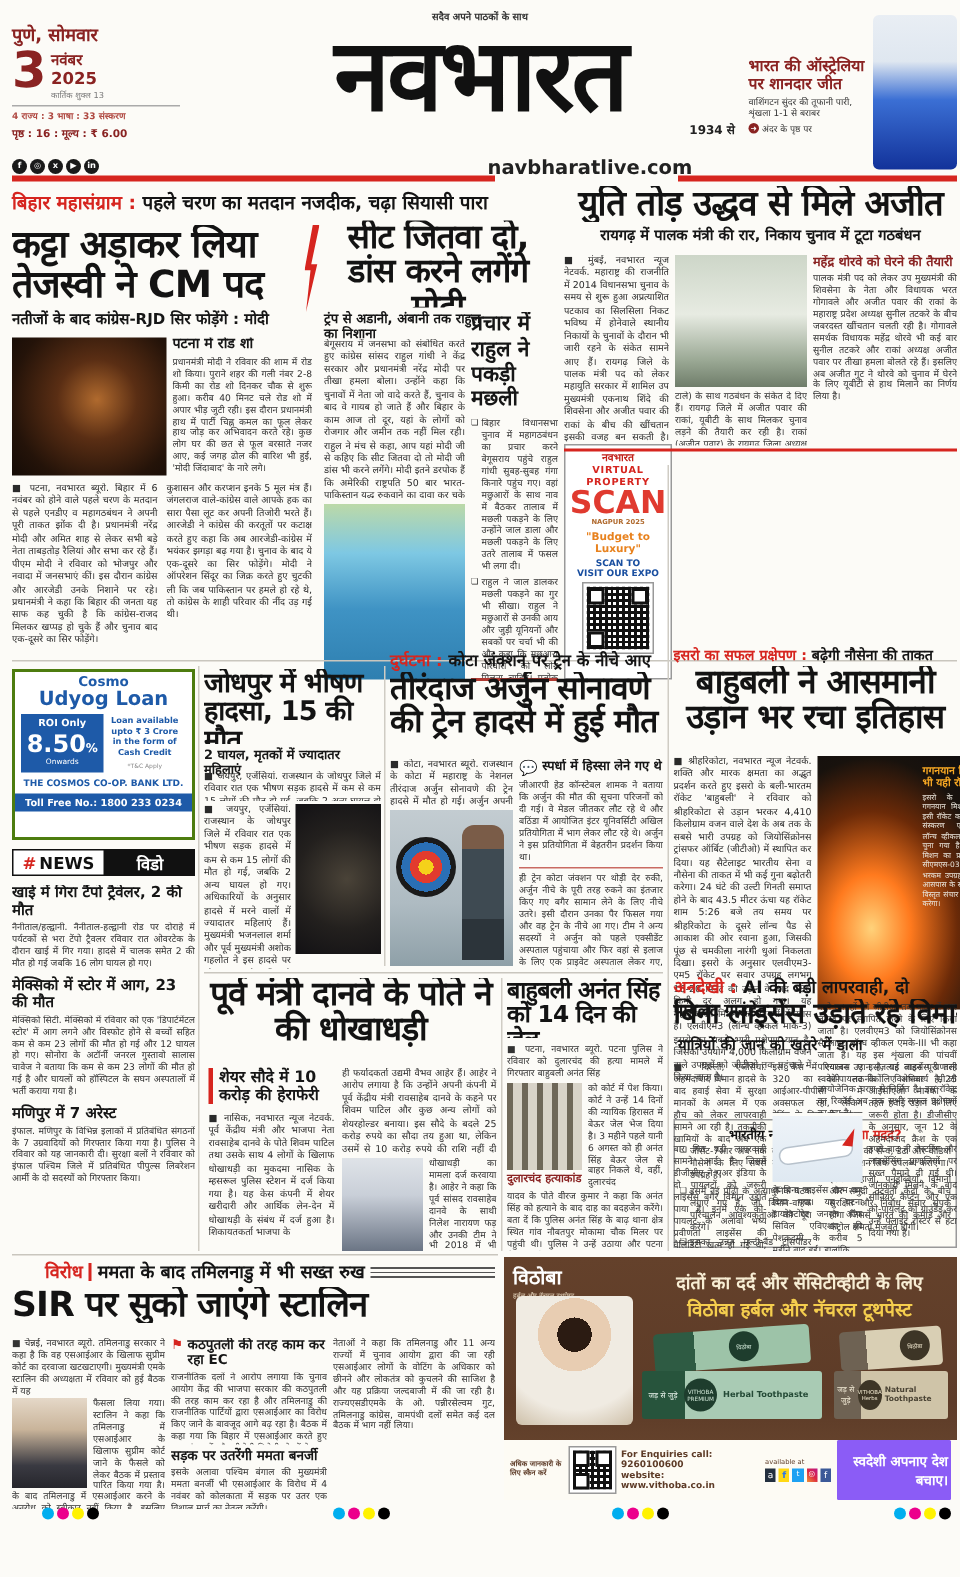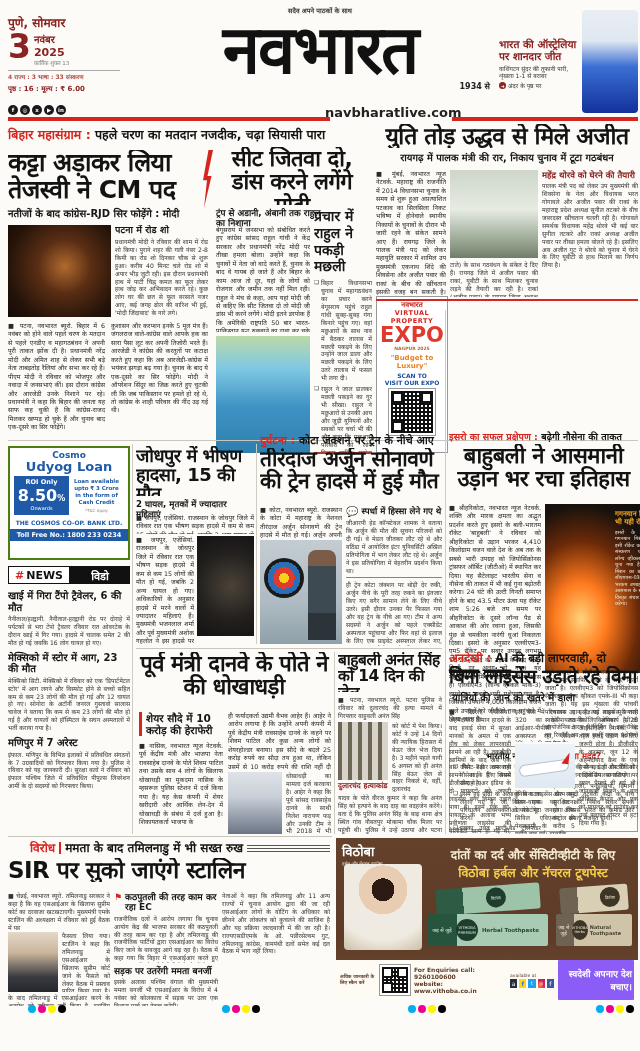--- a/index.html
+++ b/index.html
@@ -102,21 +102,21 @@
   <div class="abs" style="left:314px;top:208px;width:58px;height:244px;overflow:hidden;">
     <div class="sub" style="font-size:14px;line-height:1.2;">प्रचार में राहुल ने पकड़ी मछली</div>
     <div class="bd2 bullet" style="margin-top:4px;">बिहार विधानसभा चुनाव में महागठबंधन का प्रचार करने बेगूसराय पहुंचे राहुल गांधी सुबह-सुबह गंगा किनारे पहुंच गए। वहां मछुआरों के साथ नाव में बैठकर तालाब में मछली पकड़ने के लिए उन्होंने जाल डाला और मछली पकड़ने के लिए उतरे तालाब में फसल भी लगा दी।</div>
     <div class="bd2 bullet">राहुल ने जाल डालकर मछली पकड़ने का गुर भी सीखा। राहुल ने मछुआरों से उनकी आय और जुड़ी यूनियनों और सबकों पर चर्चा भी की और कहा कि मछुआरा परिवारों को लोन मिलना चाहिए। प्रत्येक बाड़े में मछली बाजार, ट्रेनिंग सेंटर और अस्पताल खोलने की बात कही। मुख्यमंत्री बनने पर मछुआरों के लिए अलग मंत्रालय और नीति का ऐलान किया जाएगा।</div>
   </div>
   <div class="abs" style="left:314px;top:452px;width:58px;height:2px;background:#b03a32;"></div>
 
   <div class="abs" style="left:376px;top:296px;width:72px;height:157px;background:#fff;border:1px solid #999;box-sizing:border-box;text-align:center;overflow:hidden;">
     <div style="font-size:7px;font-weight:bold;color:#c2221b;margin-top:3px;">नवभारत</div>
     <div style="font-size:6.5px;font-weight:bold;color:#d6251f;letter-spacing:0.5px;">VIRTUAL PROPERTY</div>
-    <div style="font-size:21px;font-weight:900;color:#e03a2f;line-height:1;">EXPO</div>
+    <div style="font-size:21px;font-weight:900;color:#e03a2f;line-height:1;">SCAN</div>
     <div style="font-size:4.5px;color:#b06a2e;font-weight:bold;">NAGPUR 2025</div>
     <div style="font-size:7px;font-weight:bold;color:#e8821e;margin-top:3px;">"Budget to Luxury"</div>
     <div style="font-size:6px;font-weight:bold;color:#1a4fa0;margin-top:2px;">SCAN TO</div>
     <div style="font-size:6px;font-weight:bold;color:#1a4fa0;">VISIT OUR EXPO</div>
     <div class="qr" style="width:42px;height:42px;margin:3px auto 0;">
       <i style="left:1px;top:1px;"></i>
         <i style="right:1px;top:1px;"></i>
         <i style="left:1px;bottom:1px;"></i>
     </div>
   </div>
@@ -157,21 +157,21 @@
 
   <div class="abs" style="left:8px;top:566px;width:122px;height:18px;display:flex;">
     <div style="flex:1;background:#fff;border:1px solid #111;display:flex;align-items:center;justify-content:center;gap:2px;">
       <span class="red" style="font-weight:900;font-size:11px;">#</span>
       <span style="font-weight:900;font-size:11px;color:#111;">NEWS</span>
     </div>
     <div style="flex:1;background:#111;color:#fff;font-weight:bold;font-size:11px;display:flex;align-items:center;justify-content:center;">विडो</div>
   </div>
 
   <div class="abs" style="left:8px;top:590px;width:122px;height:244px;overflow:hidden;">
-    <div class="sub" style="font-size:10px;">खाई में गिरा टैंपो ट्रैवेलर, 6 की मौत</div>
+    <div class="sub" style="font-size:10px;">खाई में गिरा टैंपो ट्रैवेलर, 2 की मौत</div>
     <div class="bd2" style="margin:2px 0 5px;">नैनीताल/हल्द्वानी. नैनीताल-हल्द्वानी रोड पर दोराहे में पर्यटकों से भरा टेंपो ट्रैवलर रविवार रात ओवरटेक के दौरान खाई में गिर गया। हादसे में चालक समेत 2 की मौत हो गई जबकि 16 लोग घायल हो गए।</div>
     <div class="sub" style="font-size:10px;">मेक्सिको में स्टोर में आग, 23 की मौत</div>
     <div class="bd2" style="margin:2px 0 5px;">मेक्सिको सिटी. मेक्सिको में रविवार को एक 'डिपार्टमेंटल स्टोर' में आग लगने और विस्फोट होने से बच्चों सहित कम से कम 23 लोगों की मौत हो गई और 12 घायल हो गए। सोनोरा के अटॉर्नी जनरल गुस्तावो सालास चावेज ने बताया कि कम से कम 23 लोगों की मौत हो गई है और घायलों को हॉस्पिटल के सघन अस्पतालों में भर्ती कराया गया है।</div>
     <div class="sub" style="font-size:10px;">मणिपुर में 7 अरेस्ट</div>
     <div class="bd2" style="margin:2px 0 5px;">इंफाल. मणिपुर के विभिन्न इलाकों में प्रतिबंधित संगठनों के 7 उग्रवादियों को गिरफ्तार किया गया है। पुलिस ने रविवार को यह जानकारी दी। सुरक्षा बलों ने रविवार को इंफाल पश्चिम जिले में प्रतिबंधित पीपुल्स लिबरेशन आर्मी के दो सदस्यों को गिरफ्तार किया।</div>
   </div>
 
   <div class="rulev" style="left:132px;top:444px;height:390px;"></div>
 
   <div class="abs hl" style="left:136px;top:446px;width:118px;height:50px;font-size:18px;overflow:hidden;">जोधपुर में भीषण हादसा, 15 की मौत</div>

